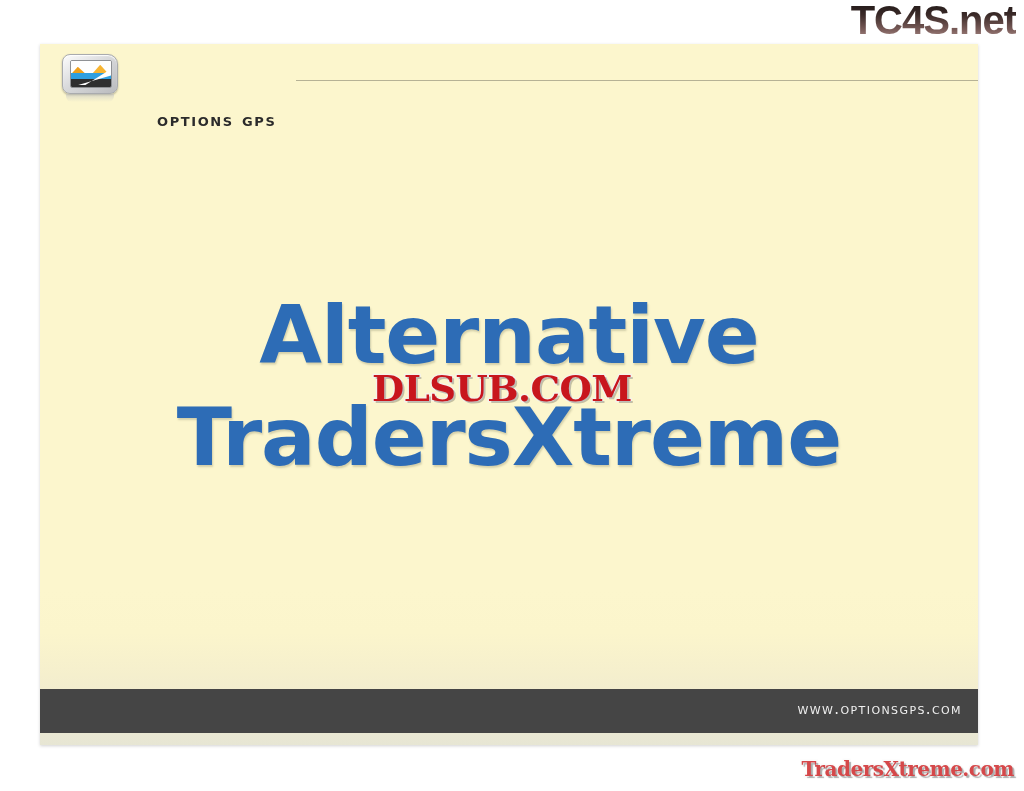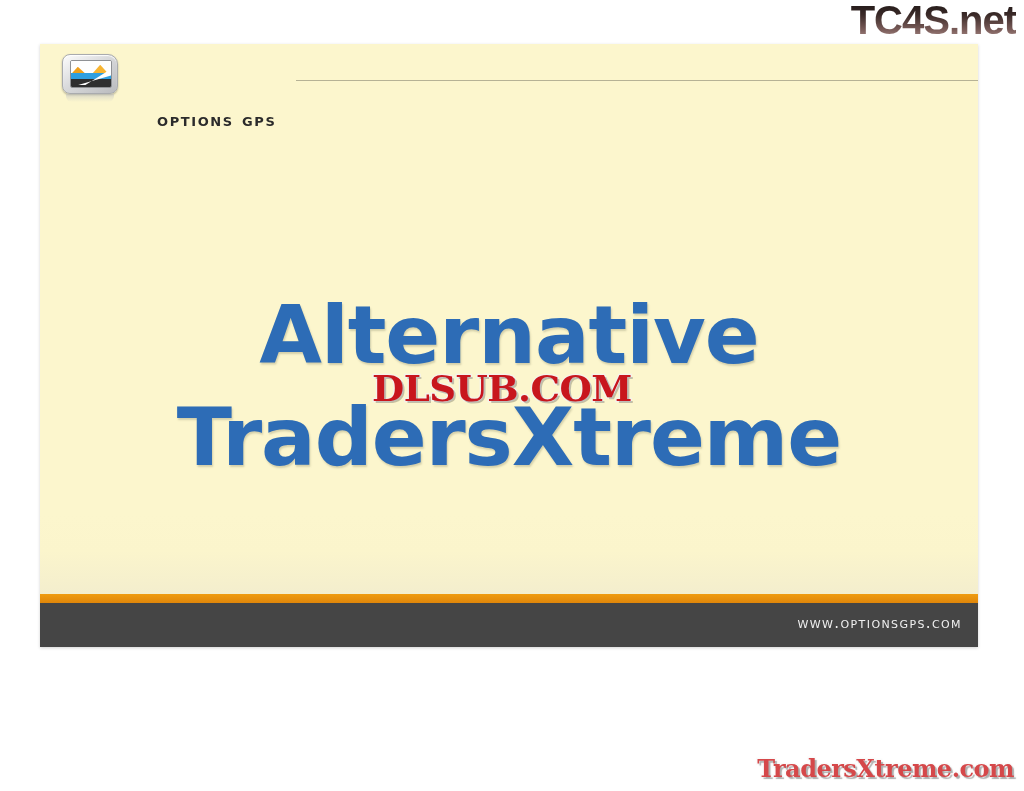--- a/index.html
+++ b/index.html
@@ -34,21 +34,21 @@
     white-space: nowrap;
     z-index: 40;
   }
 
   
   .slide {
     position: absolute;
     left: 40px;
     top: 44px;
     width: 938px;
-    height: 603px;
+    height: 701px;
     background: linear-gradient(180deg,
                 #fcf6cd 0%,
                 #fcf6cd 78%,
                 #fbf5cc 84%,
                 #f5efcd 90%,
                 #eeead0 95%,
                 #e7e6d4 100%);
     box-shadow: 0 1px 3px rgba(0,0,0,0.18);
     overflow: hidden;
   }
@@ -180,21 +180,21 @@
     position: absolute;
     left: 0;
     bottom: 44px;
     width: 100%;
     height: 9px;
     background: linear-gradient(180deg, #ef9c10 0%, #e0860a 100%);
   }
   .footer-bar {
     position: absolute;
     left: 0;
-    bottom: 0;
+    bottom: 12px;
     width: 100%;
     height: 44px;
     background: #454545;
   }
   .footer-url {
     position: absolute;
     right: 16px;
     top: 13px;
     font-family: "DejaVu Sans", sans-serif;
     font-size: 15px;
@@ -206,21 +206,21 @@
     line-height: 1;
   }
 
   
   .tx-watermark {
     position: absolute;
     right: 10px;
     bottom: 4px;
     font-family: "DejaVu Serif", serif;
     font-weight: bold;
-    font-size: 24px;
+    font-size: 20px;
     line-height: 36px;
     letter-spacing: -0.5px;
     color: #d5484a;
     -webkit-text-stroke: 3px #fbfbfb;
     paint-order: stroke fill;
     text-shadow: 2px 2px 1px rgba(110,110,110,0.55);
     white-space: nowrap;
     z-index: 40;
   }
 </style>

